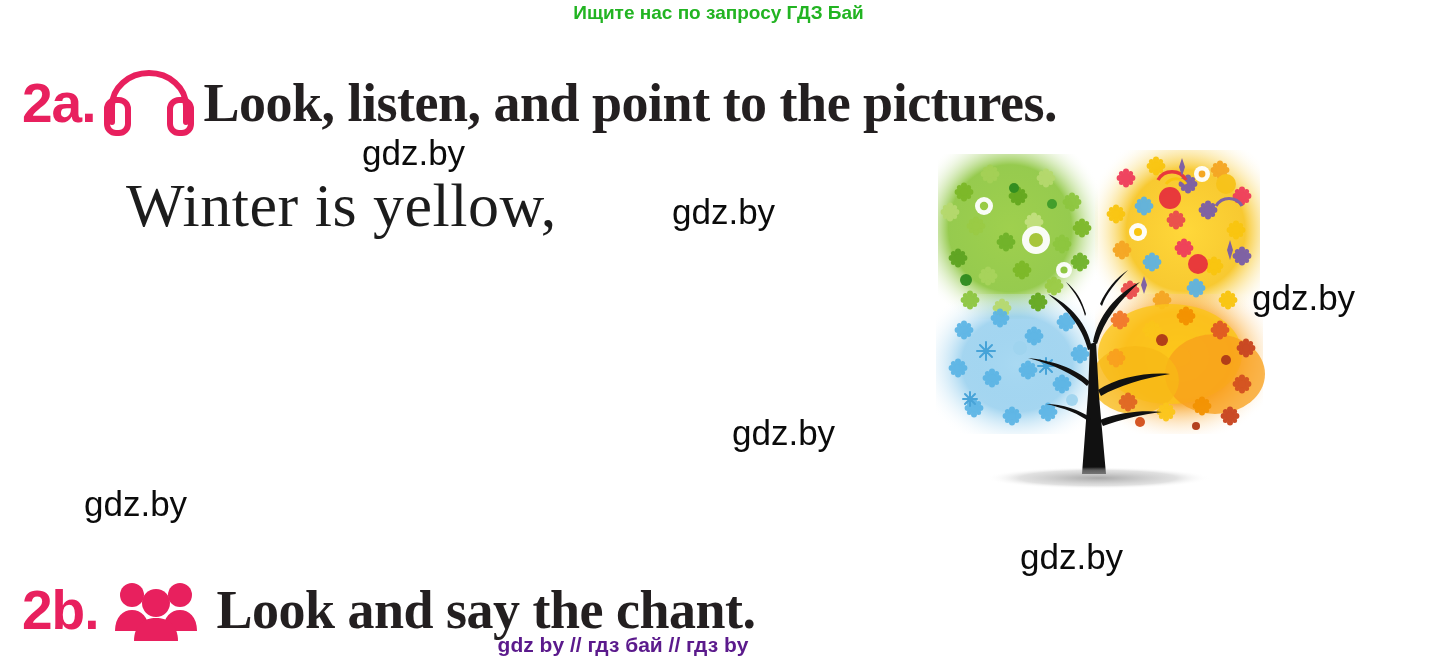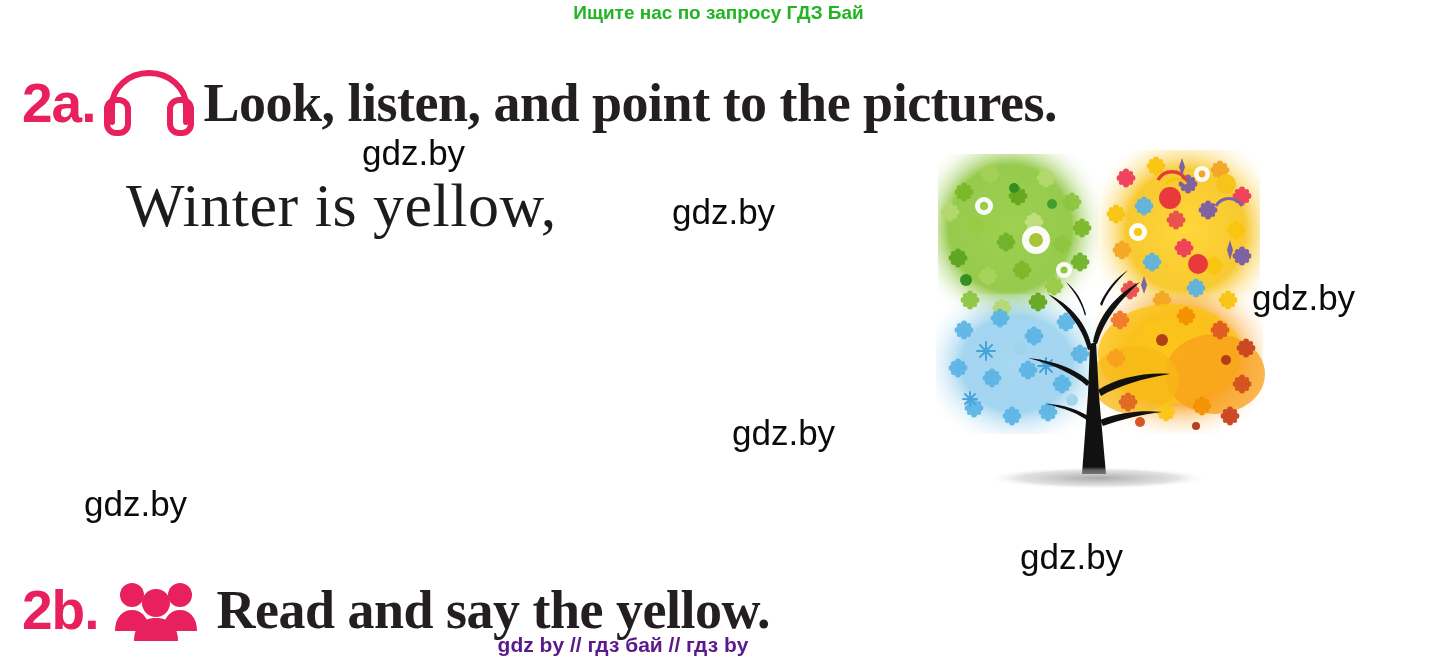--- a/index.html
+++ b/index.html
@@ -331,21 +331,21 @@
 
         <circle cx="66" cy="16" r="12"></circle>
         <path d="M49 52 C49 38, 57 31, 66 31 C75 31, 83 38, 83 52 Z"></path>
 
         <circle cx="42" cy="24" r="14"></circle>
         <path d="M20 62 C20 46, 30 39, 42 39 C54 39, 64 46, 64 62 Z"></path>
       </g>
     </svg>
   </span>
 
-  <span class="task-title">Read and say the yellow.</span>
+  <span class="task-title">Look and say the chant.</span>
 </div>
 
 <div id="watermark-layer">
     <div class="watermark" style="left: 362px; top: 133px;">gdz.by</div>
     <div class="watermark" style="left: 672px; top: 192px;">gdz.by</div>
     <div class="watermark" style="left: 1252px; top: 278px;">gdz.by</div>
     <div class="watermark" style="left: 732px; top: 413px;">gdz.by</div>
     <div class="watermark" style="left: 84px; top: 484px;">gdz.by</div>
     <div class="watermark" style="left: 1020px; top: 537px;">gdz.by</div>
   </div>

